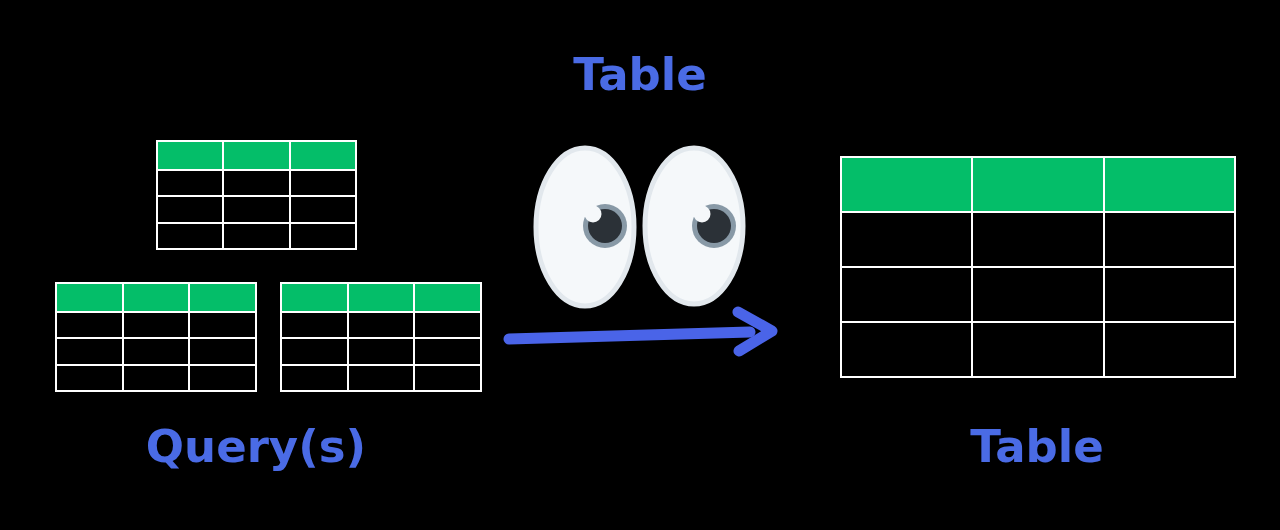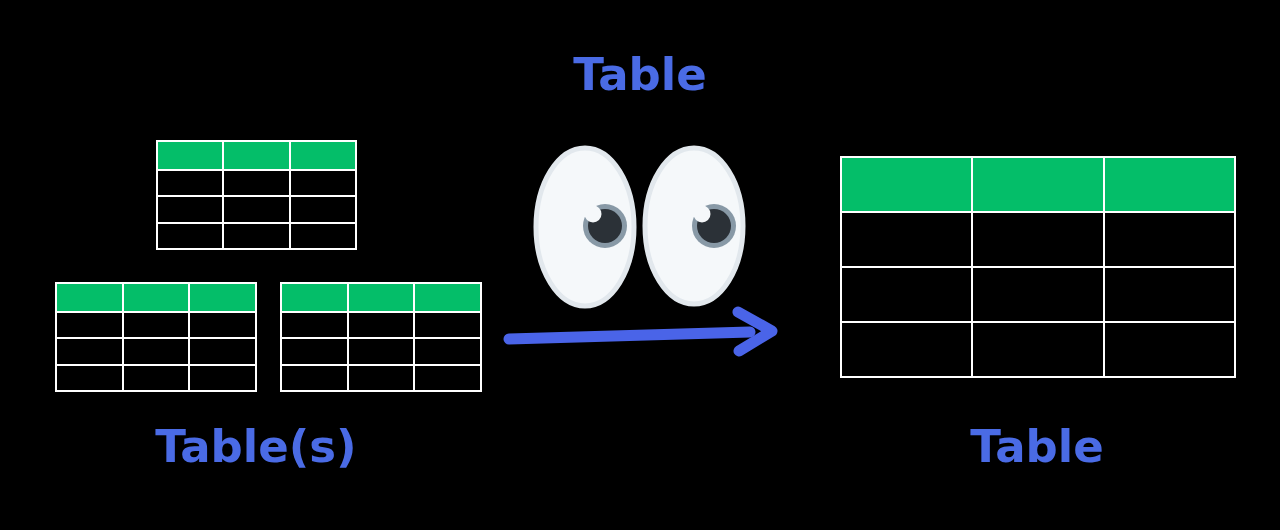--- a/index.html
+++ b/index.html
@@ -122,17 +122,17 @@
       <div class="cell"></div>
       <div class="cell"></div>
       <div class="cell"></div>
       <div class="cell"></div>
       <div class="cell"></div>
       <div class="cell"></div>
       <div class="cell"></div>
       <div class="cell"></div>
     </div>
 
-  <div class="label label-tables">Table(s)</div>
+  <div class="label label-tables">Query(s)</div>
 
   <div class="label label-view">Table</div>
 
 </div>
 
 </body></html>

